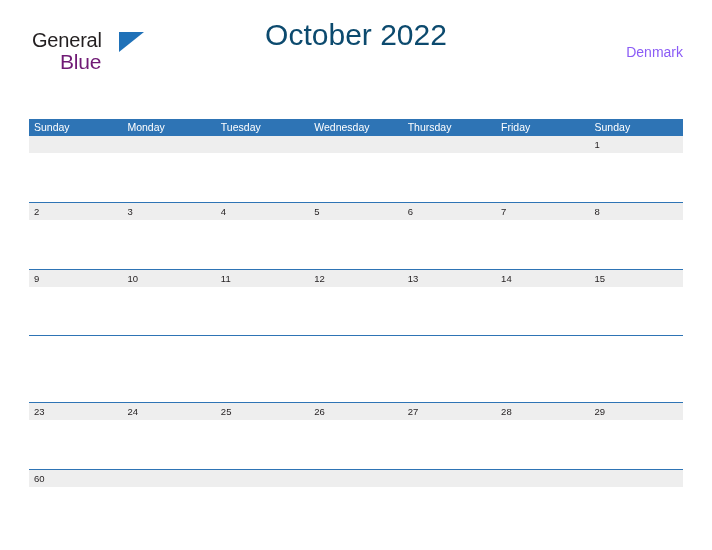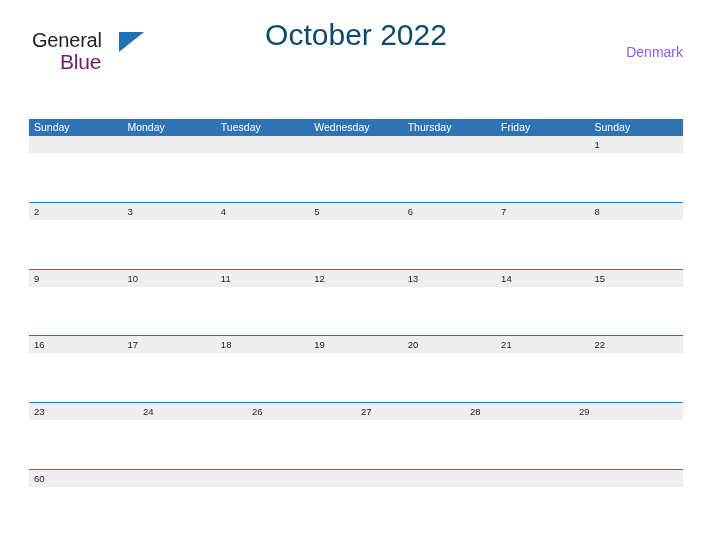--- a/index.html
+++ b/index.html
@@ -219,36 +219,28 @@
         <div class="date-cell">11</div>
         <div class="date-cell">12</div>
         <div class="date-cell">13</div>
         <div class="date-cell">14</div>
         <div class="date-cell">15</div>
       </div>
       <div class="week-body"></div>
     </div>
 
     <div class="week-row">
-      <div class="date-strip">
-        <div class="date-cell">16</div>
-        <div class="date-cell">17</div>
-        <div class="date-cell">18</div>
-        <div class="date-cell">19</div>
-        <div class="date-cell">20</div>
-        <div class="date-cell">21</div>
-        <div class="date-cell">22</div>
-      </div>
       <div class="week-body"></div>
     </div>
 
     <div class="week-row">
       <div class="date-strip">
         <div class="date-cell">23</div>
         <div class="date-cell">24</div>
+        <div class="date-cell">25</div>
         <div class="date-cell">26</div>
         <div class="date-cell">27</div>
         <div class="date-cell">28</div>
         <div class="date-cell">29</div>
       </div>
       <div class="week-body"></div>
     </div>
 
     <div class="week-row">
       <div class="date-strip">

